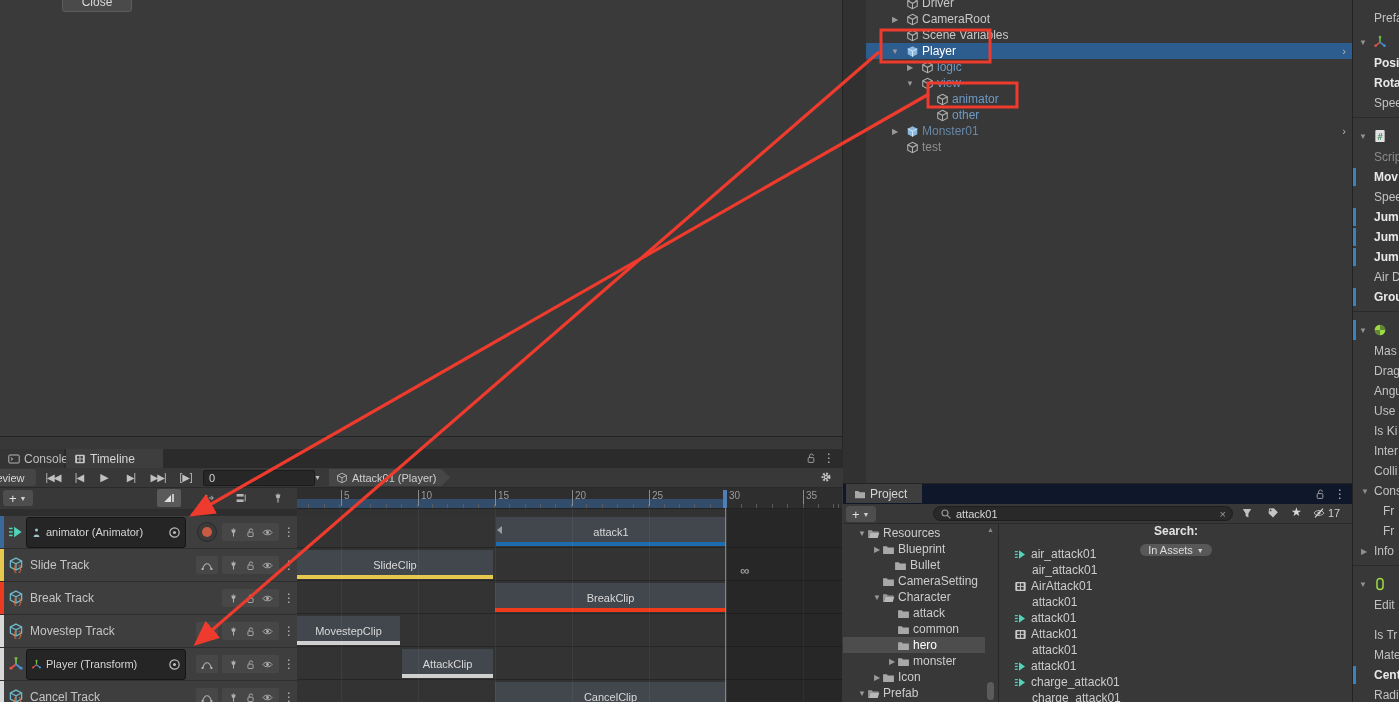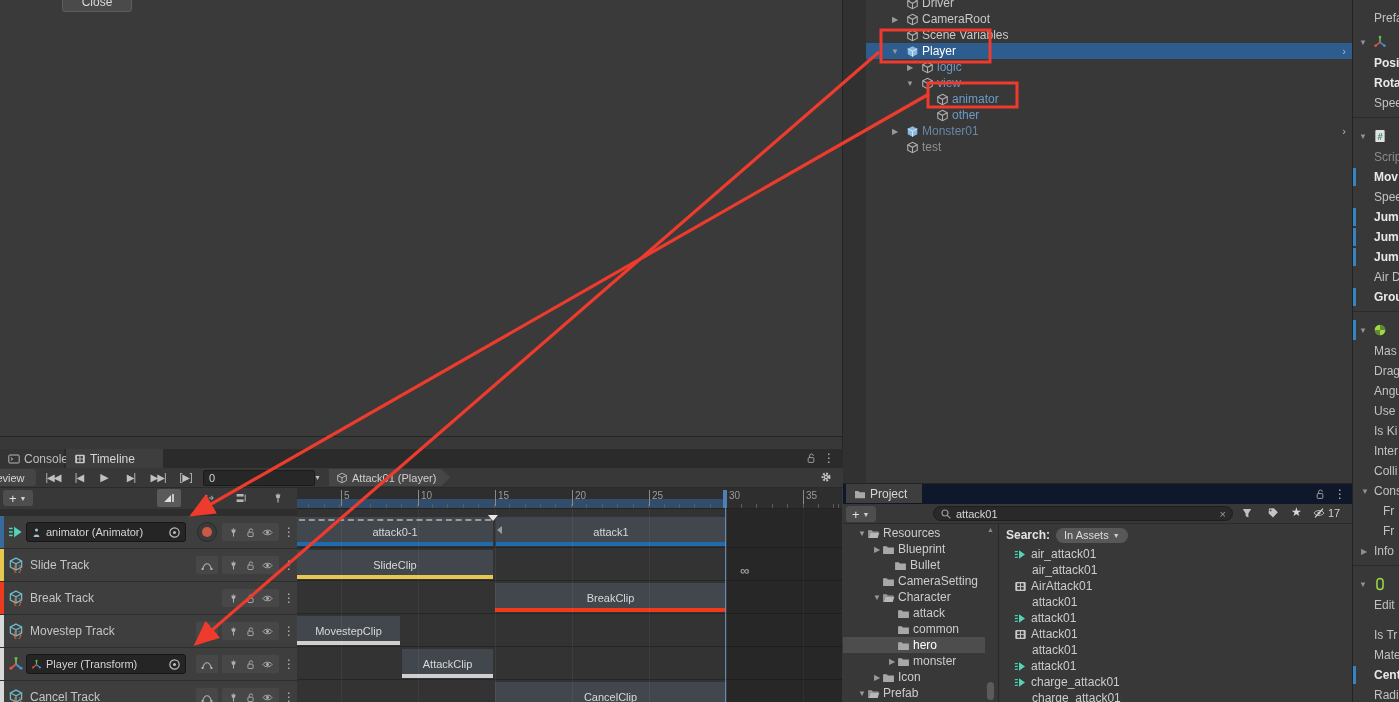--- a/index.html
+++ b/index.html
@@ -62,21 +62,21 @@
   .modebtn.on{background:#5a5a5a;}
   .addbtn{position:absolute;display:flex;align-items:center;gap:3px;background:#4e4e4e;border-radius:3px;
           color:#e0e0e0;padding:0 6px;height:16px;font-size:13px;}
   .addbtn small{font-size:7px;color:#cfcfcf;}
 
   .tl-headers{position:absolute;left:0;top:60px;width:297px;bottom:0;background:#2e2e2e;}
   .trk{position:absolute;left:0;width:100%;height:32px;background:#3e3e3e;display:flex;align-items:center;}
   .trk .strip{position:absolute;left:0;top:0;bottom:0;width:4px;}
   .trk .ticon{position:absolute;left:8px;width:16px;height:16px;}
   .trk .tlabel{position:absolute;left:30px;color:#c4c4c4;font-size:12px;white-space:nowrap;}
-  .trk .field{position:absolute;left:26px;width:160px;height:20px;background:#252525;border:1px solid #161616;border-radius:3px;
+  .trk .field{position:absolute;left:26px;width:160px;height:31px;background:#252525;border:1px solid #161616;border-radius:3px;
               display:flex;align-items:center;gap:4px;padding:0 4px;box-sizing:border-box;color:#d4d4d4;font-size:11px;}
   .trk .field .fl{flex:1;white-space:nowrap;overflow:hidden;}
   .slot1{position:absolute;left:195px;width:24px;height:20px;display:flex;align-items:center;justify-content:center;}
   .curvebtn{width:22px;height:18px;background:#474747;border-radius:2px;display:flex;align-items:center;justify-content:center;}
   .recbtn{width:18px;height:18px;border-radius:50%;background:#3a3a3a;border:1px solid #2a2a2a;display:flex;align-items:center;justify-content:center;}
   .recbtn i{width:10px;height:10px;border-radius:50%;background:#c95b42;}
   .grp{position:absolute;left:222px;width:57px;height:18px;background:#474747;border-radius:2px;
        display:flex;align-items:center;justify-content:space-around;padding:0 3px;box-sizing:border-box;}
   .trk .kebab{position:absolute;left:283px;}
 
@@ -114,21 +114,21 @@
   .pj-body{position:absolute;left:0;top:40px;right:0;bottom:0;}
   .tree{position:absolute;left:0;top:0;width:156px;bottom:0;border-right:1px solid #282828;box-sizing:border-box;}
   .t-row{position:absolute;left:0;right:13px;height:16px;display:flex;align-items:center;font-size:12px;color:#cccccc;}
   .t-row.sel{background:#4d4d4d;color:#fff;}
   .t-arrow{width:10px;text-align:center;color:#999;font-size:8px;flex:none;}
   .t-label{white-space:nowrap;overflow:hidden;margin-left:3px;}
   .tree-scroll{position:absolute;right:3px;top:2px;bottom:2px;width:9px;}
   .tree-scroll .up{position:absolute;top:0;left:0;right:0;text-align:center;color:#8a8a8a;font-size:7px;}
   .tree-scroll .thumb{position:absolute;left:1px;right:1px;bottom:0;height:18px;background:#5b5b5b;border-radius:4px;}
   .results{position:absolute;left:157px;top:0;right:0;bottom:0;}
-  .res-head{position:absolute;left:0;top:0;right:0;height:22px;display:flex;align-items:center;gap:6px;padding-left:6px;}
+  .res-head{position:absolute;left:0;top:0;right:0;height:22px;display:flex;align-items:center;gap:6px;flex-direction:column;}
   .res-head .cap{color:#e2e2e2;font-weight:bold;font-size:12px;}
   .chip{background:#585858;border-radius:8px;height:15px;display:flex;align-items:center;gap:4px;padding:0 8px;color:#ddd;font-size:11px;}
   .chip small{font-size:7px;color:#cfcfcf;}
   .r-row{position:absolute;left:0;right:0;height:16px;display:flex;align-items:center;gap:4px;padding-left:14px;font-size:12px;color:#cccccc;}
   .r-row .noicon{width:14px;flex:none;}
 
   
   #anno{position:absolute;left:0;top:0;width:1399px;height:702px;pointer-events:none;z-index:50;}
 </style>
 </head>
@@ -769,25 +769,20 @@
               </svg>
             </span>
           </div>
           <span class="kebab">⋮</span>
         </div>
       </div>
 
     <div class="tl-content" id="tl-content">
       <div id="ct-rows">
           <div class="ct-row" style="top: 28px;">
-            <div class="clip dashedtop" style="left: 0px; width: 196px;">
-              <span>attack0-1</span>
-              <span class="under" style="background: rgb(30, 108, 174); bottom: 0px;"></span>
-              <span class="flag"></span>
-            </div>
             <div class="clip" style="left: 199px; width: 230px; text-align: right;">
               <span>attack1</span>
               <span class="under" style="background: rgb(30, 108, 174); bottom: 0px;"></span>
               <span class="clipin"></span>
             </div>
           </div>
           <div class="ct-row" style="top: 61px;">
             <div class="clip" style="left: 0px; width: 196px;">
               <span>SlideClip</span>
               <span class="under" style="background: rgb(230, 200, 79); bottom: 0px;"></span>

